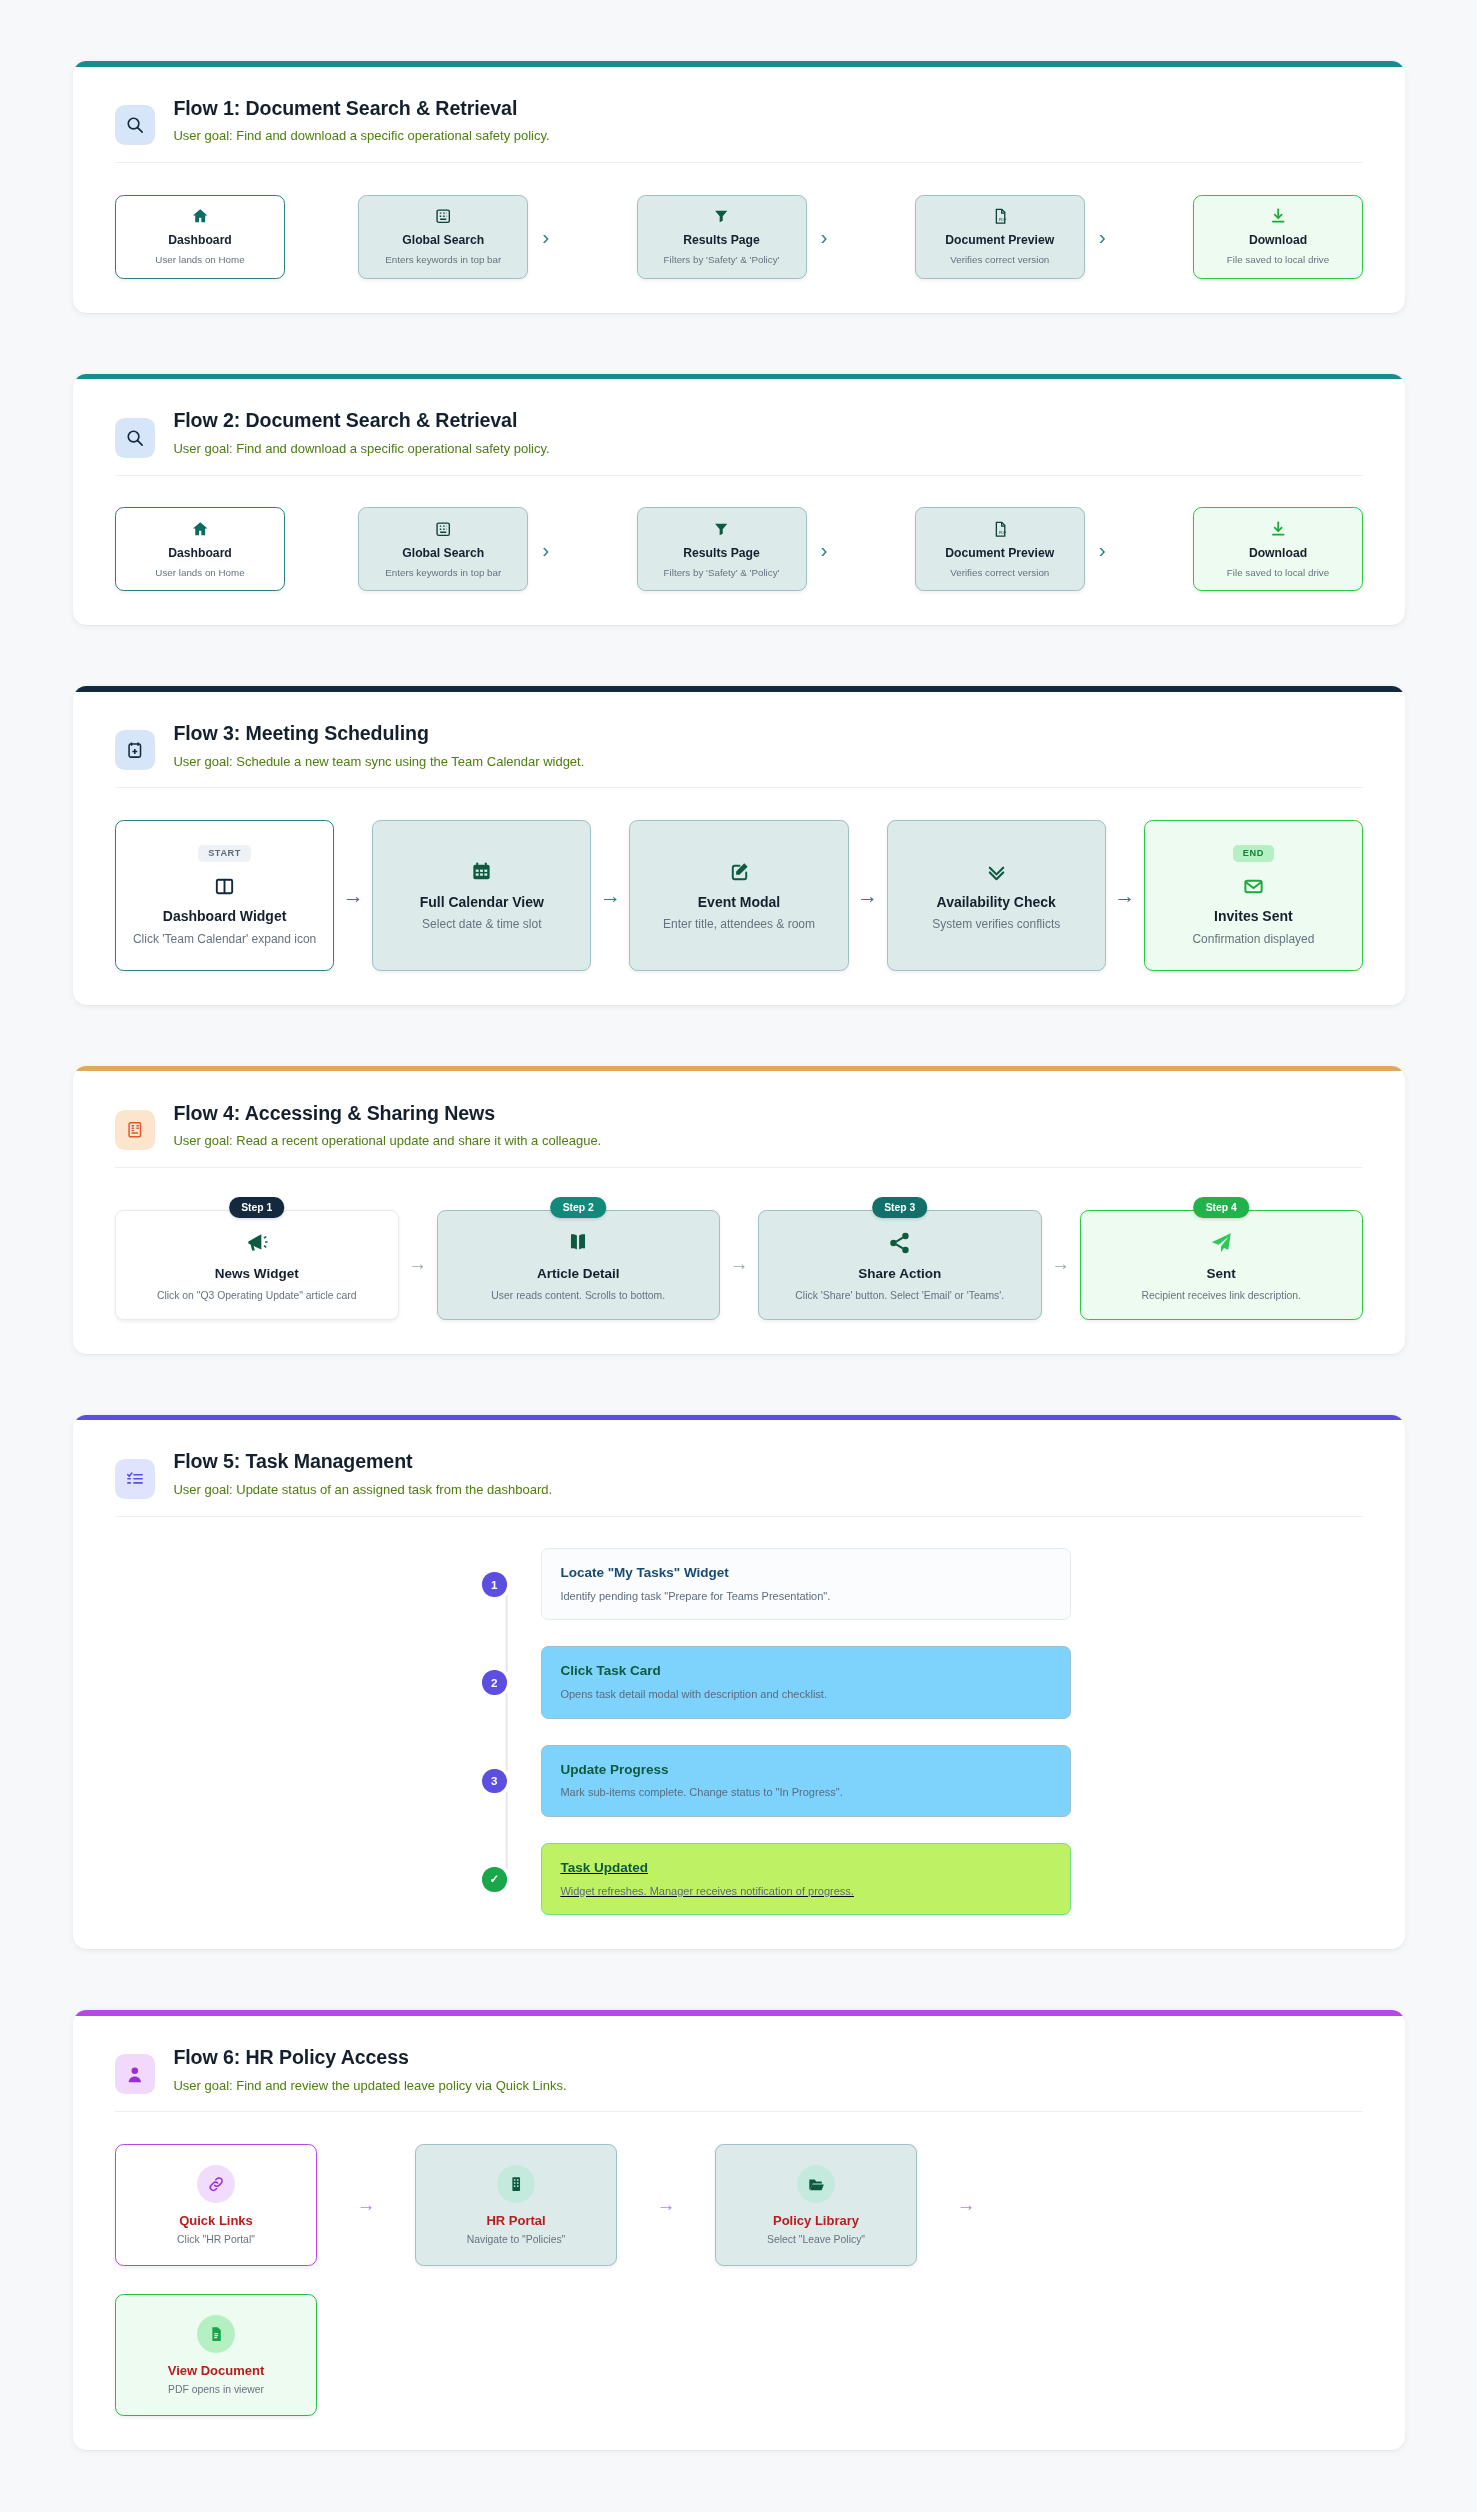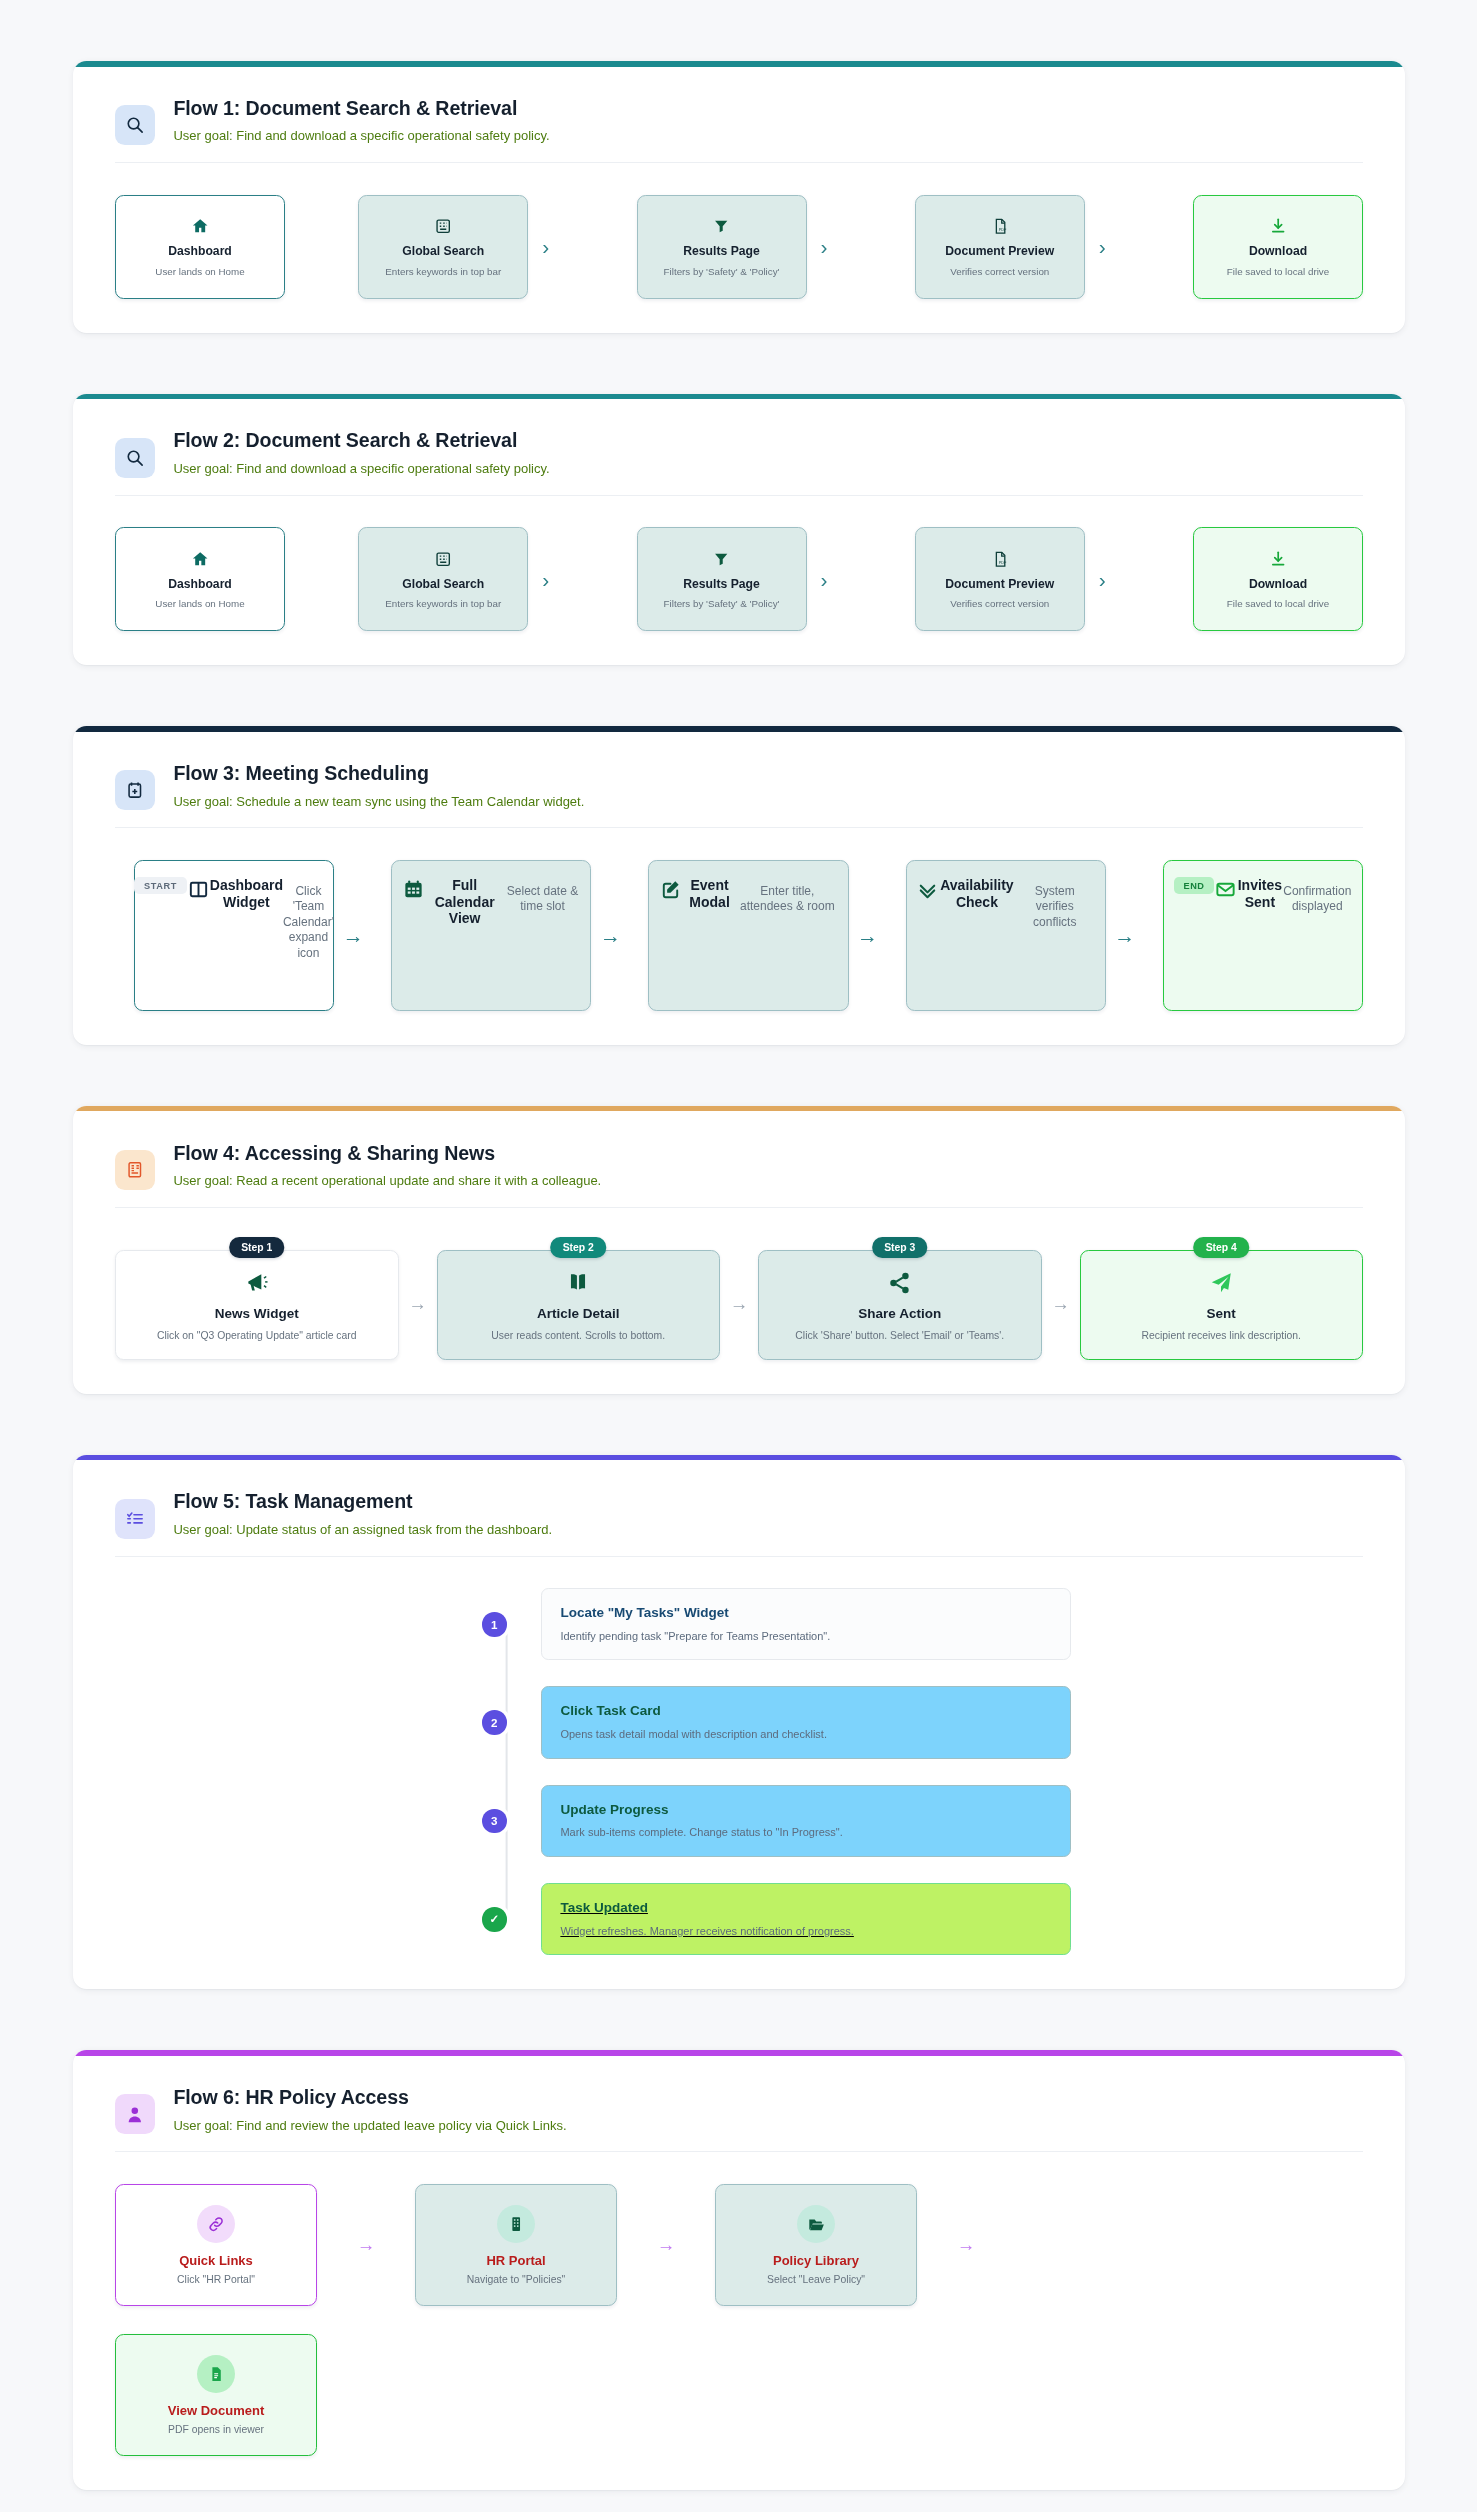--- a/index.html
+++ b/index.html
@@ -107,25 +107,25 @@
     line-height: 1.2;
   }
   .step-desc {
     font-size: 9.8px;
     color: #66727f;
     margin-top: 6.7px;
     line-height: 1.3;
   }
 
   
-  .f12 .step-card { width: 170px; height: 104px; display:flex; flex-direction:column; justify-content:center; }
+  .f12 .step-card { width: 170px; height: 84px; display:flex; flex-direction:column; justify-content:center; }
   .f12 .step-icon { margin-bottom: 7.3px; height: 21px; }
 
   
-  .f3 .step-card { flex: 1 1 0; min-width: 0; height: 151px; display:flex; flex-direction:row; justify-content:center;margin-left:19px; }
+  .f3 .step-card { flex: 1 1 0; min-width: 0; height: 151px; display:flex; flex-direction:column; justify-content:center; }
   .f3 .arrow-sep { width: 38px; }
   .pill {
     display: inline-block;
     font-size: 9.2px;
     font-weight: bold;
     letter-spacing: 0.6px;
     padding: 3.7px 9.8px;
     border-radius: 4.9px;
     margin-bottom: 12.2px;
   }

